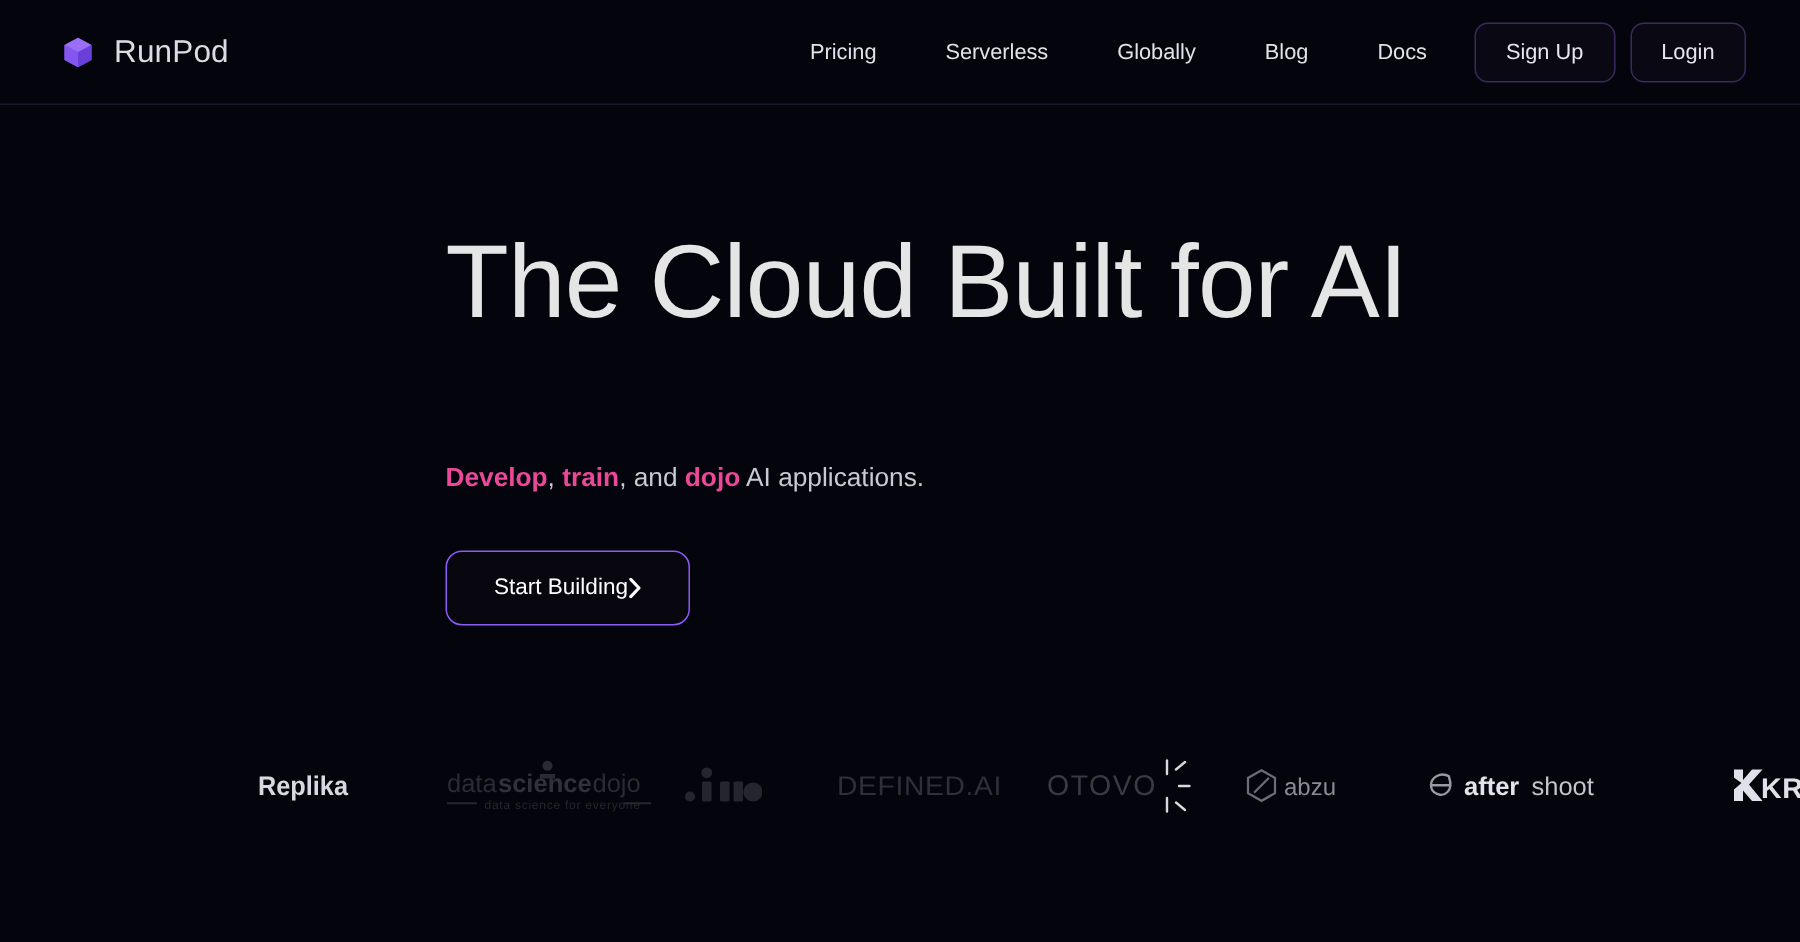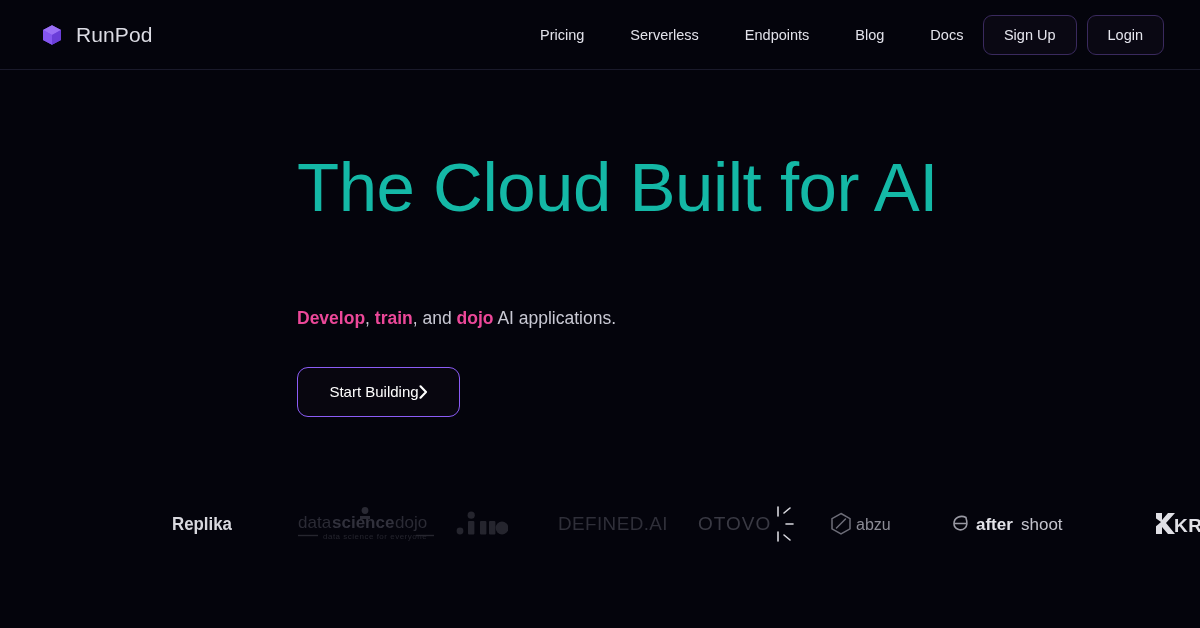--- a/index.html
+++ b/index.html
@@ -63,21 +63,21 @@
 
   
   .hero {
     position:relative;
     padding-left:297px;
     padding-top:82px;
   }
   .hero-title {
     font-size:69px;
     font-weight:300;
-    color:#14b8a6;
+    color:#e5e5e5;
     letter-spacing:-0.5px;
     line-height:1.05;
     white-space:nowrap;
   }
   .hero-sub {
     margin-top:44px;
     font-size:17.5px;
     line-height:1.9;
     color:#c9c9d4;
     font-weight:400;
@@ -138,21 +138,21 @@
         <path d="M12 11.9 21 7v10l-9 4.8z" fill="#6a3ed8"></path>
         <path d="M12 11.9 3 7v10l9 4.8z" fill="#8456ef"></path>
       </svg>
     </span>
     <span class="brand-name">RunPod</span>
   </a>
 
   <nav class="nav">
     <a class="nav-item" href="#">Pricing</a>
     <a class="nav-item" href="#">Serverless</a>
-    <a class="nav-item" href="#">Endpoints</a>
+    <a class="nav-item" href="#">Globally</a>
     <a class="nav-item" href="#">Blog</a>
     <a class="nav-item" href="#">Docs</a>
   </nav>
 
   <div class="auth">
     <button class="btn-auth">Sign Up</button>
     <button class="btn-auth">Login</button>
   </div>
 
 </div>

